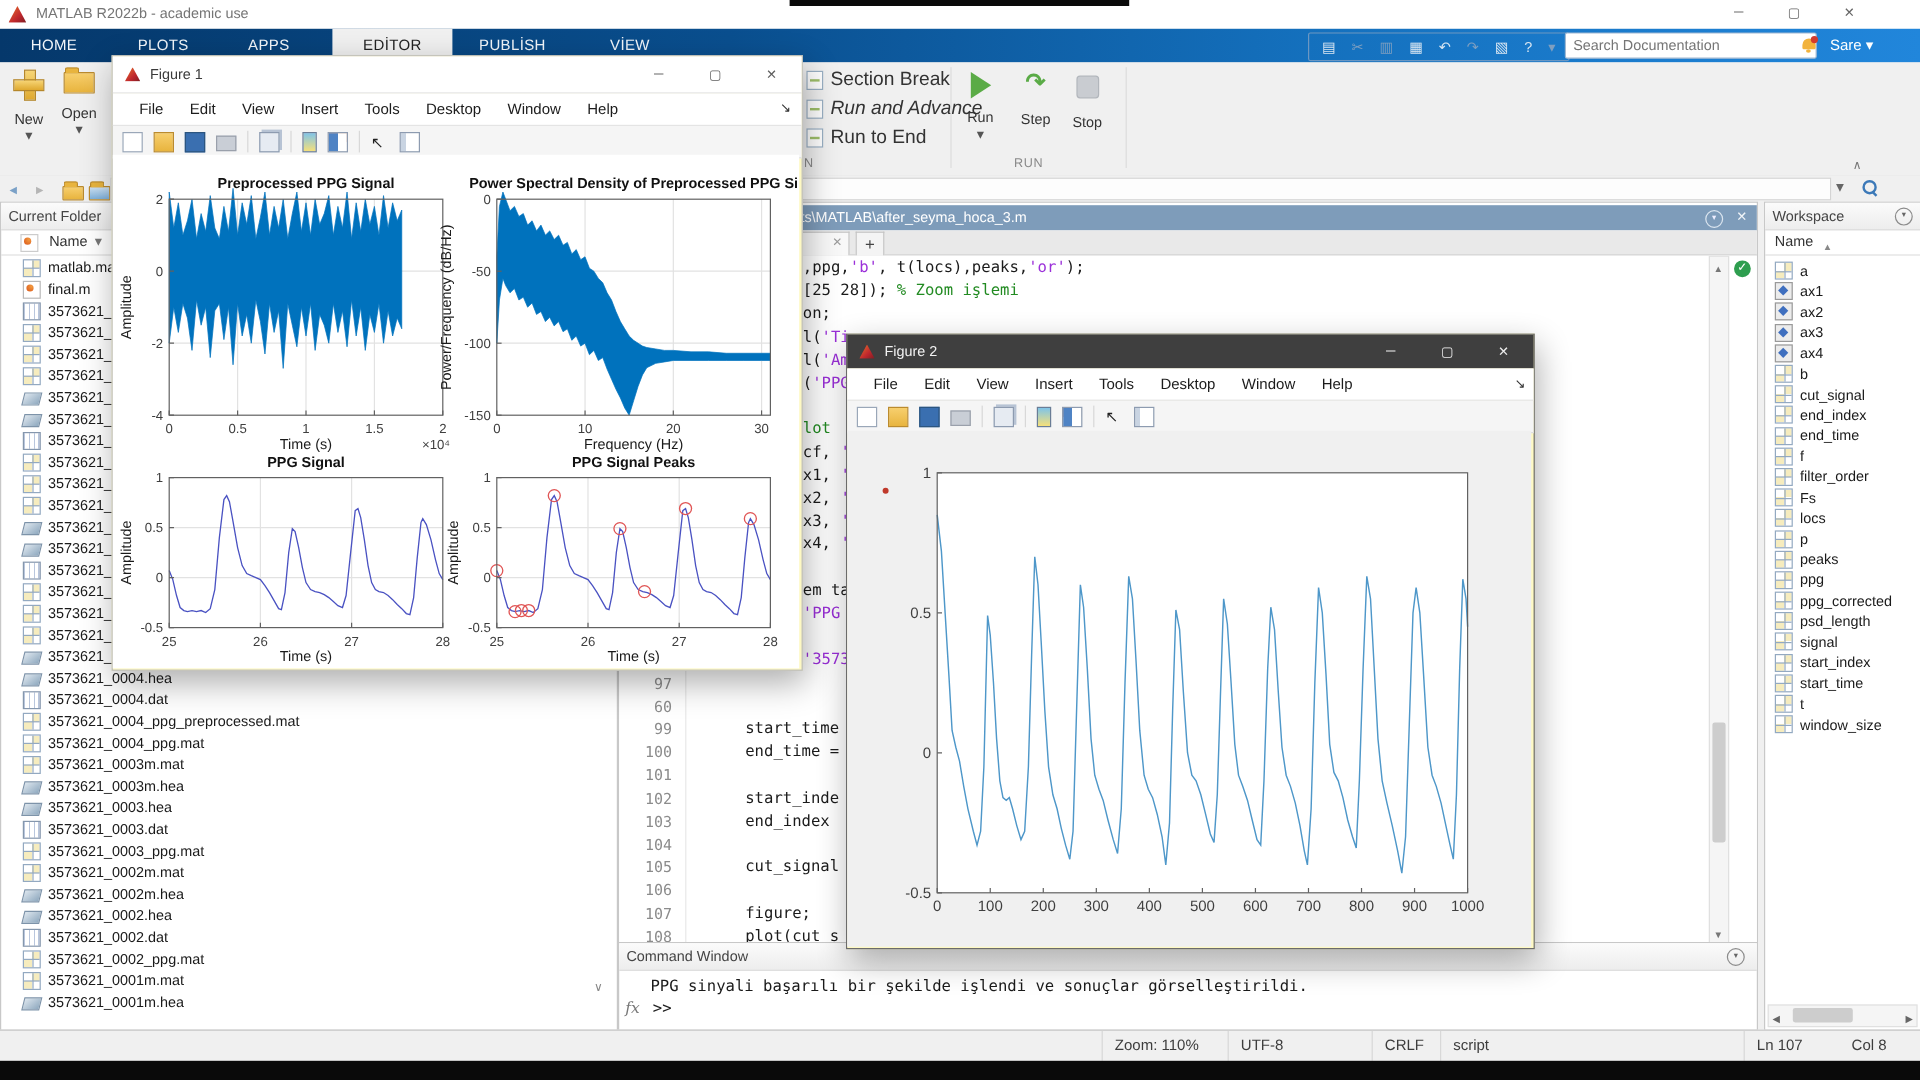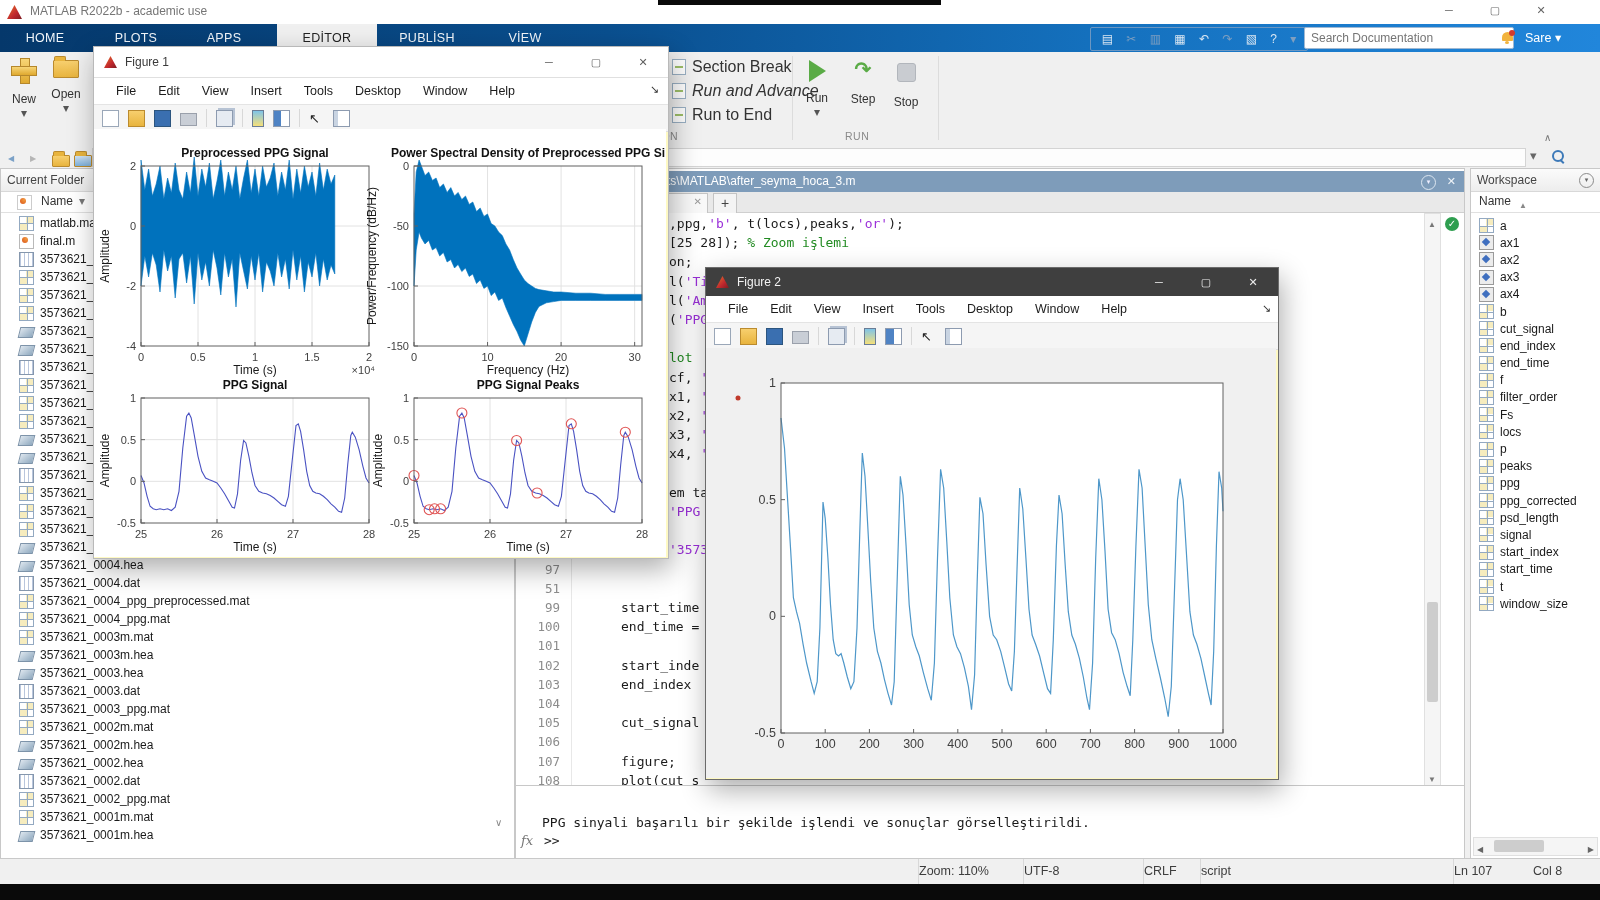--- a/index.html
+++ b/index.html
@@ -89,21 +89,21 @@
   .gutline{position:absolute;left:55px;top:44px;width:1px;height:573px;background:#e8e8e8}
   .sbar{position:absolute;background:#f5f5f5;border:1px solid #e0e0e0}
   .sthumb{position:absolute;background:#cdcdcd;border-radius:2px}
   .okcheck{position:absolute;width:14px;height:14px;background:#2e9e4f;border-radius:50%;color:#fff;font-size:10px;text-align:center;line-height:14px}
   .okcheck::after{content:"✓"}
   
   #cmdout{position:absolute;left:26px;top:29px;font-family:"DejaVu Sans Mono",monospace;font-size:13px;color:#1a1a1a}
   .fx{font-family:"DejaVu Serif",serif;font-style:italic;color:#777;font-size:13px}
   
   #statusbar{left:0;top:858px;width:1600px;height:26px;background:#f0f0f0;border-top:1px solid #c9c9c9;font-size:12.5px;color:#3d3d3d}
-  .scell{position:absolute;top:0;height:25px;line-height:25px;border-left:1px solid #d8d8d8;}
+  .scell{position:absolute;top:0;height:25px;line-height:25px;border-left:1px solid #d8d8d8;padding-left:10px}
   
   .figwin{position:absolute;background:#fef9c3;box-shadow:3px 10px 26px rgba(0,0,0,.32)}
   .figtitle{height:30px;display:flex;align-items:center;padding-left:10px;gap:8px;font-size:12px}
   .figmenu{height:26px;background:#fff;border-bottom:1px solid #e4e4e4;display:flex;align-items:center;font-size:12.5px;color:#1c1c1c;position:relative}
   .mitem{margin-left:22px;cursor:pointer}
   .figtools{height:26px;background:#f5f5f5;border-bottom:1px solid #dedede;display:flex;align-items:center;gap:9px;padding-left:8px}
   .ti{width:15px;height:15px;display:inline-block;cursor:pointer}
   .t-new{background:#fff;border:1px solid #9aa7b8}
   .t-open{background:linear-gradient(#f7cf6e,#e8b43e);border:1px solid #bb8b2e}
   .t-save{background:#3a6fb0;border:1px solid #2c557f}
@@ -392,21 +392,21 @@
       <div class="cl" style="top: 135.4px; left: 153px;"><span class="c">lot</span></div>
       <div class="cl" style="top: 154.6px; left: 153px;"><span>cf, </span><span class="s">'</span></div>
       <div class="cl" style="top: 173.8px; left: 153px;"><span>x1, </span><span class="s">'</span></div>
       <div class="cl" style="top: 193px; left: 153px;"><span>x2, </span><span class="s">'</span></div>
       <div class="cl" style="top: 212.2px; left: 153px;"><span>x3, </span><span class="s">'</span></div>
       <div class="cl" style="top: 231.4px; left: 153px;"><span>x4, </span><span class="s">'</span></div>
       <div class="cl" style="top: 269.8px; left: 153px;"><span>em ta</span></div>
       <div class="cl" style="top: 289px; left: 153px;"><span class="s">'PPG</span></div>
       <div class="cl" style="top: 327.4px; left: 153px;"><span class="s">'3573</span></div>
       <div class="lnum" style="top: 346.6px;">97</div>
-      <div class="lnum" style="top: 365.8px;">51</div>
+      <div class="lnum" style="top: 365.8px;">60</div>
       <div class="lnum" style="top: 385px;">99</div>
       <div class="cl" style="top: 385px; left: 105px;">start_time</div>
       <div class="lnum" style="top: 404.2px;">100</div>
       <div class="cl" style="top: 404.2px; left: 105px;">end_time =</div>
       <div class="lnum" style="top: 423.4px;">101</div>
       <div class="lnum" style="top: 442.6px;">102</div>
       <div class="cl" style="top: 442.6px; left: 105px;">start_inde</div>
       <div class="lnum" style="top: 461.8px;">103</div>
       <div class="cl" style="top: 461.8px; left: 105px;">end_index</div>
       <div class="lnum" style="top: 481px;">104</div>
@@ -532,20 +532,24 @@
     </div>
     </div>
   <div class="sbar" style="left:2px;top:668px;width:123px;height:17px">
     <span class="g-left" style="position:absolute;left:3px;top:3px;color:#666"></span>
     <div class="sthumb" style="left:20px;top:2px;width:50px;height:12px"></div>
     <span class="g-right" style="position:absolute;right:3px;top:3px;color:#666"></span>
   </div>
 </div>
 
 <div class="panel" style="left:515px;top:785px;width:948px;height:72px">
+  <div class="phead">
+    <span>Command Window</span>
+    <span class="pcirc" style="right:10px;top:4px"><span class="g-caret"></span></span>
+  </div>
   <div id="cmdout">PPG sinyali başarılı bir şekilde işlendi ve sonuçlar görselleştirildi.</div>
   <span class="fx" style="position:absolute;left:5px;top:47px">fx</span>
   <span style="position:absolute;left:28px;top:47px;font-family:'DejaVu Sans Mono',monospace;font-size:13px">&gt;&gt;</span>
 </div>
 
 <div class="abs" id="statusbar">
   <span class="scell" style="left:918px;width:104px">Zoom: 110%</span>
   <span class="scell" style="left:1023px;width:119px">UTF-8</span>
   <span class="scell" style="left:1143px;width:56px">CRLF</span>
   <span class="scell" style="left:1200px;width:252px">script</span>
@@ -711,21 +715,21 @@
         <text x="315" y="314.6666666666667" text-anchor="end" class="tk">0.5</text>
         <line x1="320" y1="269" x2="324" y2="269" stroke="#616161"></line>
         <text x="315" y="273" text-anchor="end" class="tk">1</text>
         <text x="434" y="260" text-anchor="middle" class="ttl">PPG Signal Peaks</text>
         <text x="434" y="422" text-anchor="middle" class="lab">Time (s)</text>
         <text x="288" y="331.5" text-anchor="middle" class="lab" transform="rotate(-90 288 331.5)">Amplitude</text>
       </svg>
   </div>
 </div>
 
-<div class="figwin" style="left:705px;top:267px;width:572px;height:511px;border:1px solid #6b6b6b;z-index:30">
+<div class="figwin" style="left:705px;top:278px;width:572px;height:511px;border:1px solid #6b6b6b;z-index:30">
   <div class="figtitle" style="background:#3f3f3f;color:#f2f2f2;height:28px">
     <span class="mlogo" style="width:13px;height:12px"></span>
     <span>Figure 2</span>
     <span class="winctl g-min" style="position:absolute;left:436px;color:#eee"></span>
     <span class="winctl g-max" style="position:absolute;left:483px;color:#eee"></span>
     <span class="winctl g-close" style="position:absolute;left:530px;color:#eee"></span>
   </div>
   <div class="figmenu">
 
   <span class="mitem">File</span>

